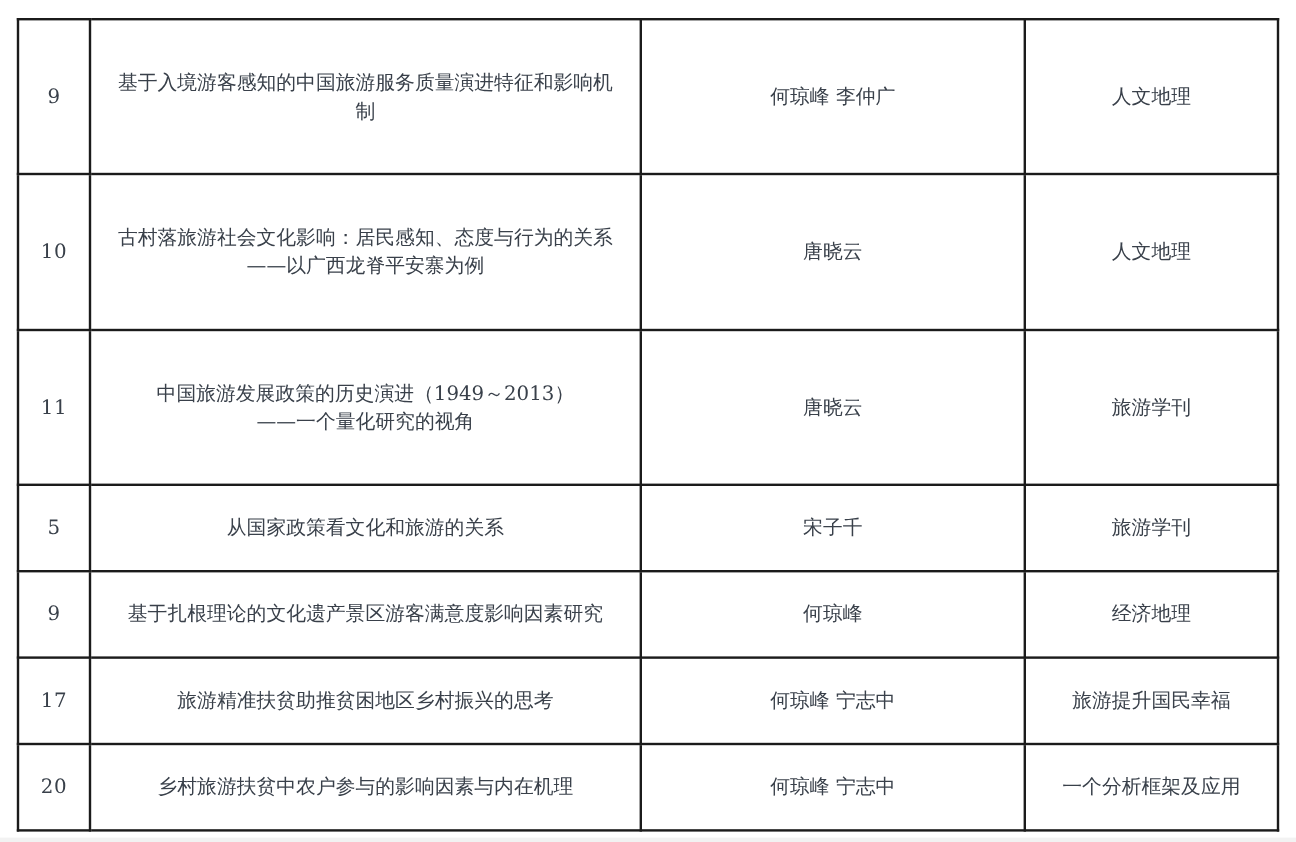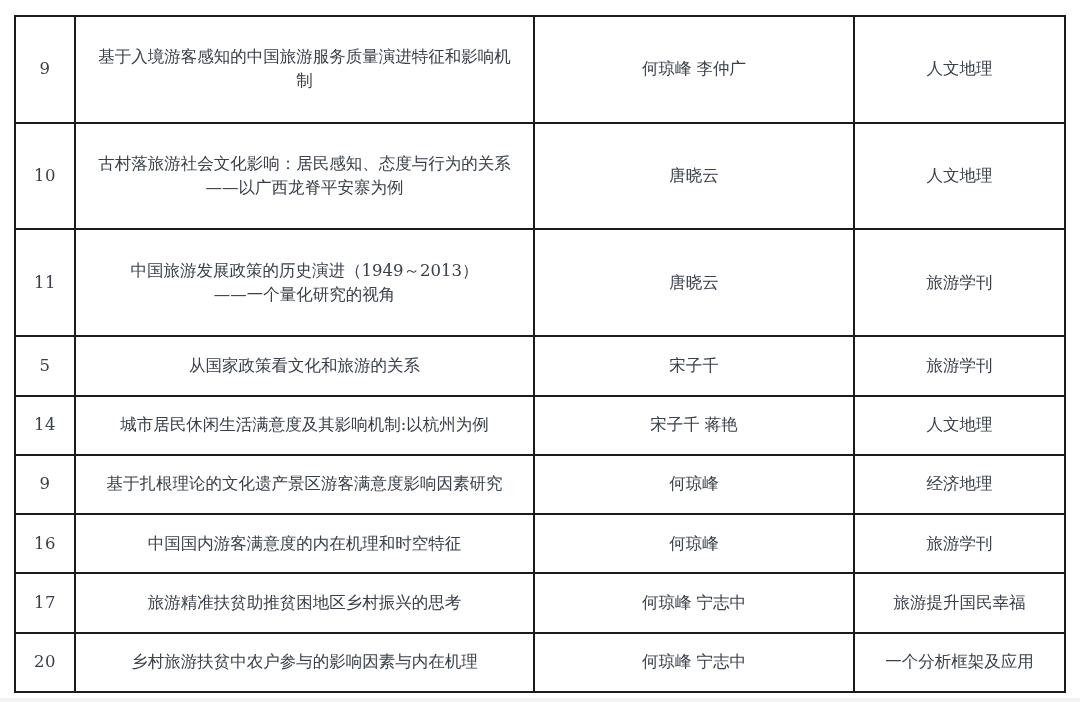--- a/index.html
+++ b/index.html
@@ -87,36 +87,24 @@
         <td class="col-authors">唐晓云</td>
         <td class="col-journal">旅游学刊</td>
       </tr>
       <tr>
         <td class="col-no">5</td>
         <td class="col-title">从国家政策看文化和旅游的关系</td>
         <td class="col-authors">宋子千</td>
         <td class="col-journal">旅游学刊</td>
       </tr>
       <tr>
-        <td class="col-no">14</td>
-        <td class="col-title">城市居民休闲生活满意度及其影响机制:以杭州为例</td>
-        <td class="col-authors">宋子千  蒋艳</td>
-        <td class="col-journal">人文地理</td>
-      </tr>
-      <tr>
         <td class="col-no">9</td>
         <td class="col-title">基于扎根理论的文化遗产景区游客满意度影响因素研究</td>
         <td class="col-authors">何琼峰</td>
         <td class="col-journal">经济地理</td>
-      </tr>
-      <tr>
-        <td class="col-no">16</td>
-        <td class="col-title">中国国内游客满意度的内在机理和时空特征</td>
-        <td class="col-authors">何琼峰</td>
-        <td class="col-journal">旅游学刊</td>
       </tr>
       <tr>
         <td class="col-no">17</td>
         <td class="col-title">旅游精准扶贫助推贫困地区乡村振兴的思考</td>
         <td class="col-authors">何琼峰  宁志中</td>
         <td class="col-journal">旅游提升国民幸福</td>
       </tr>
       <tr>
         <td class="col-no">20</td>
         <td class="col-title">乡村旅游扶贫中农户参与的影响因素与内在机理</td>

